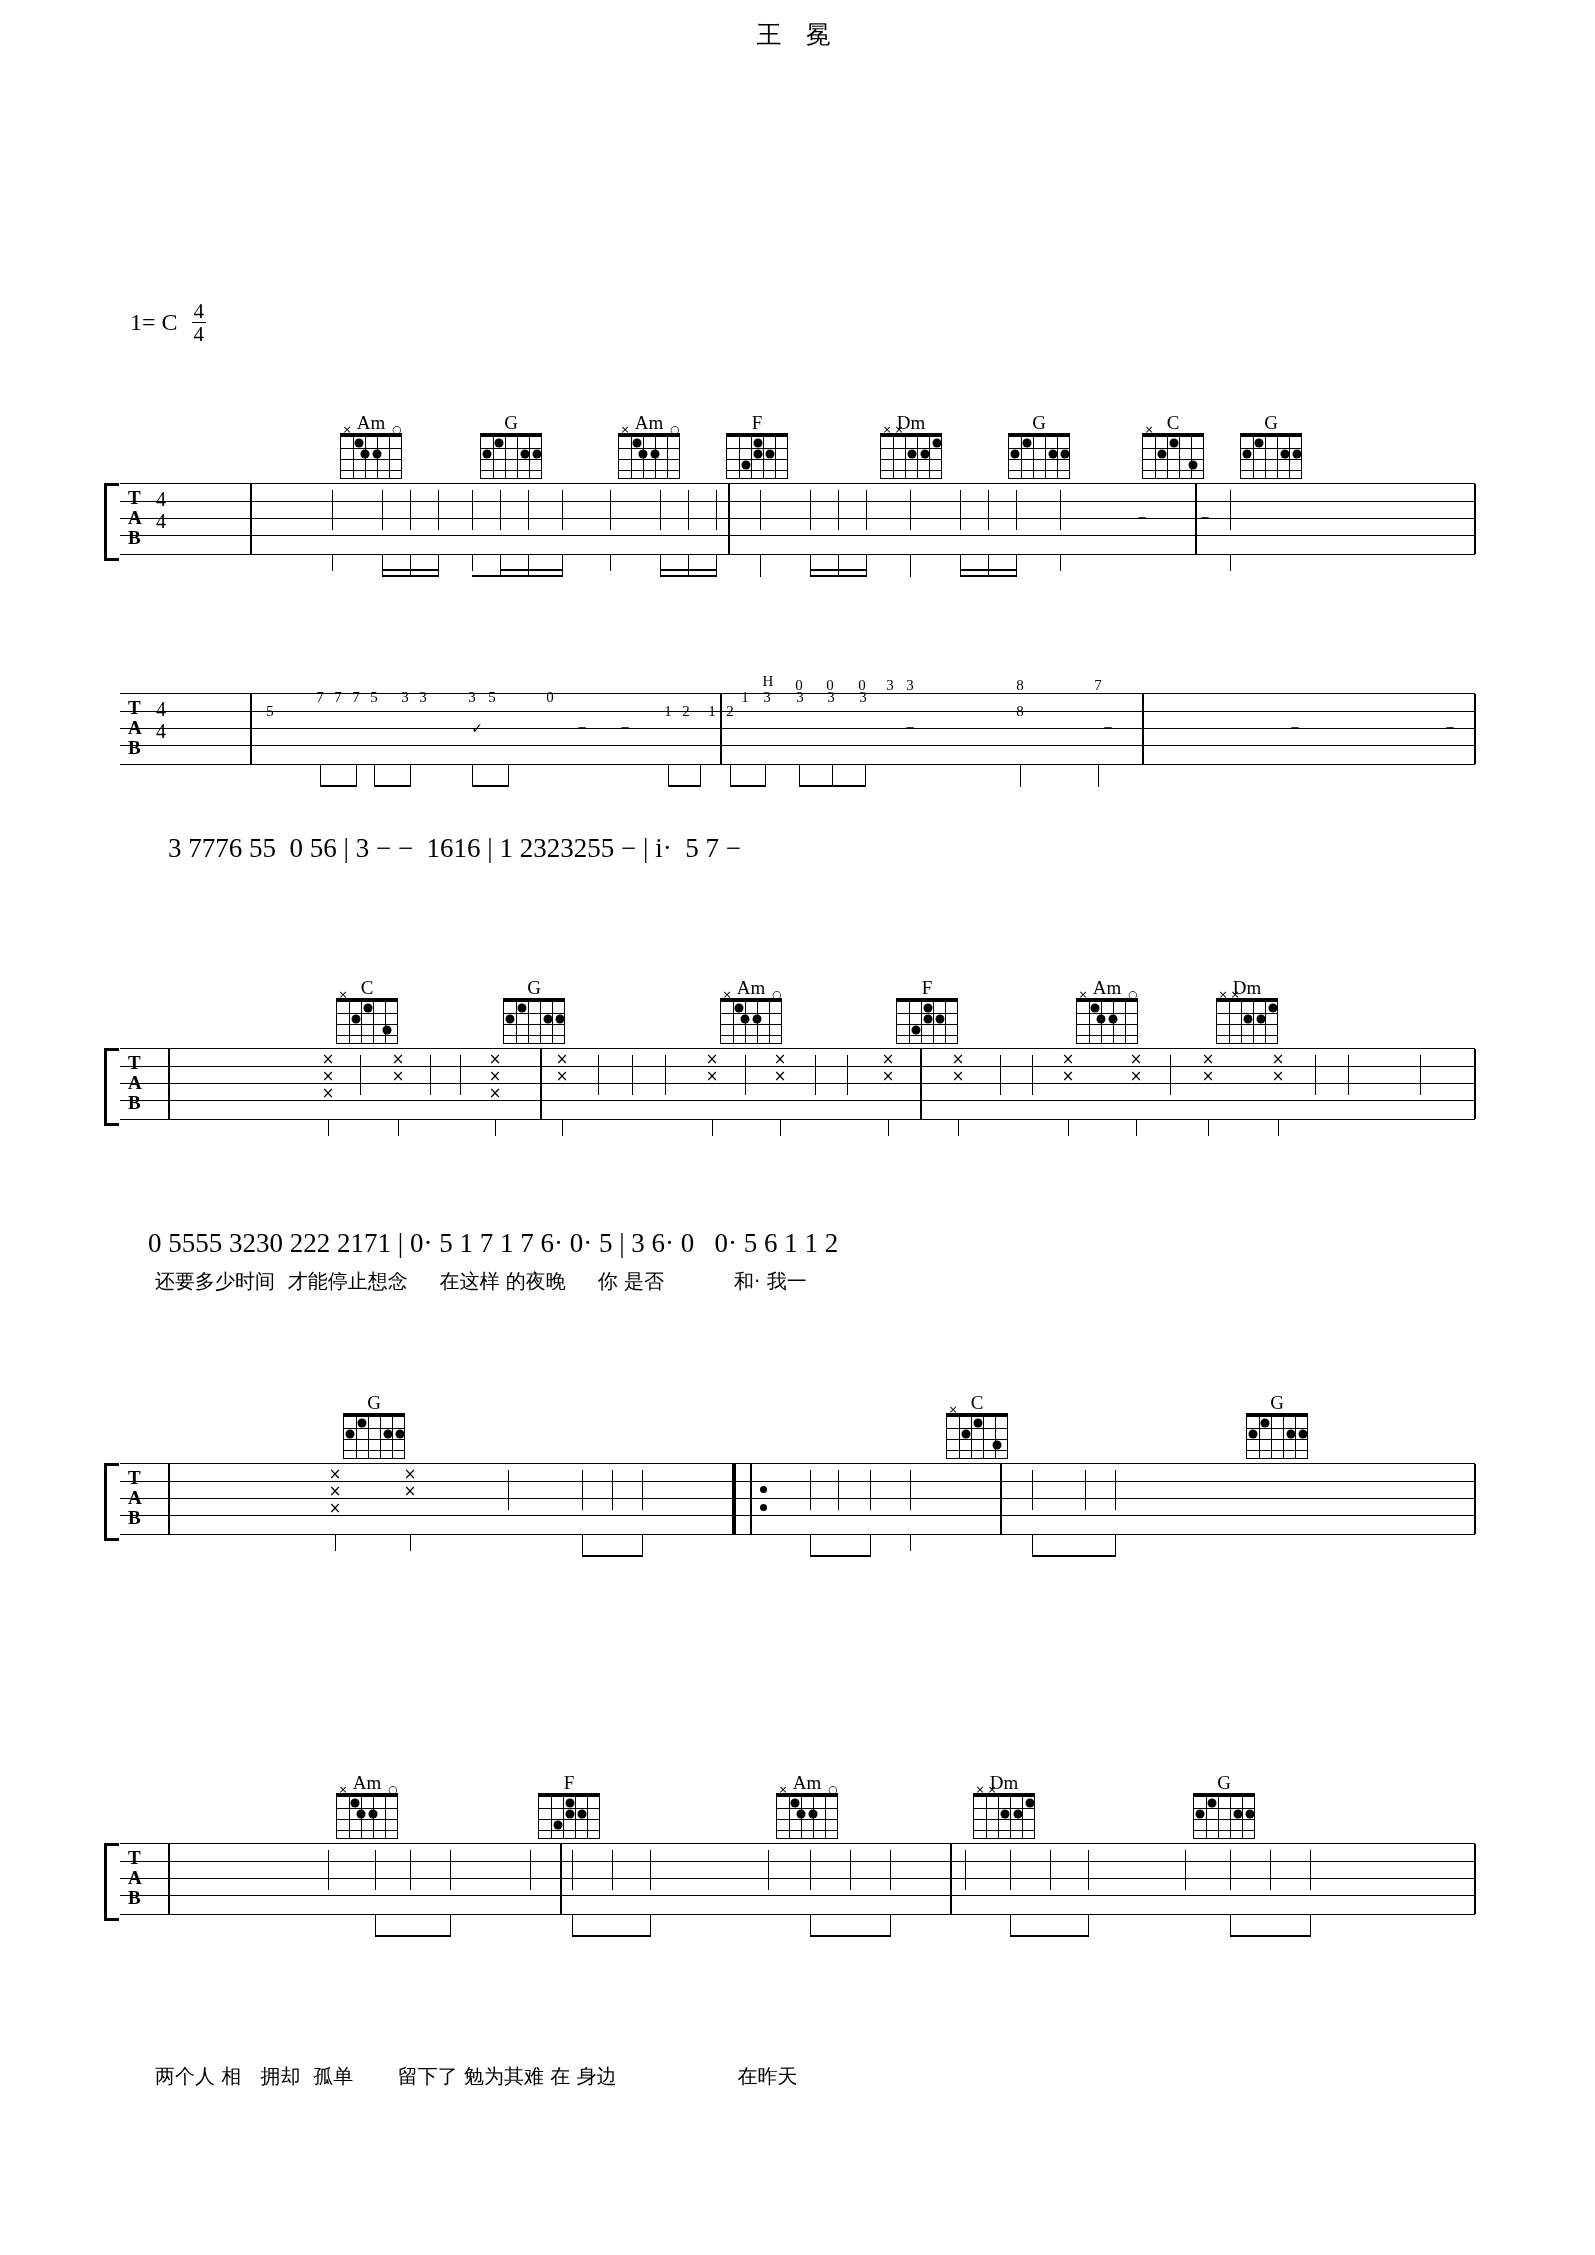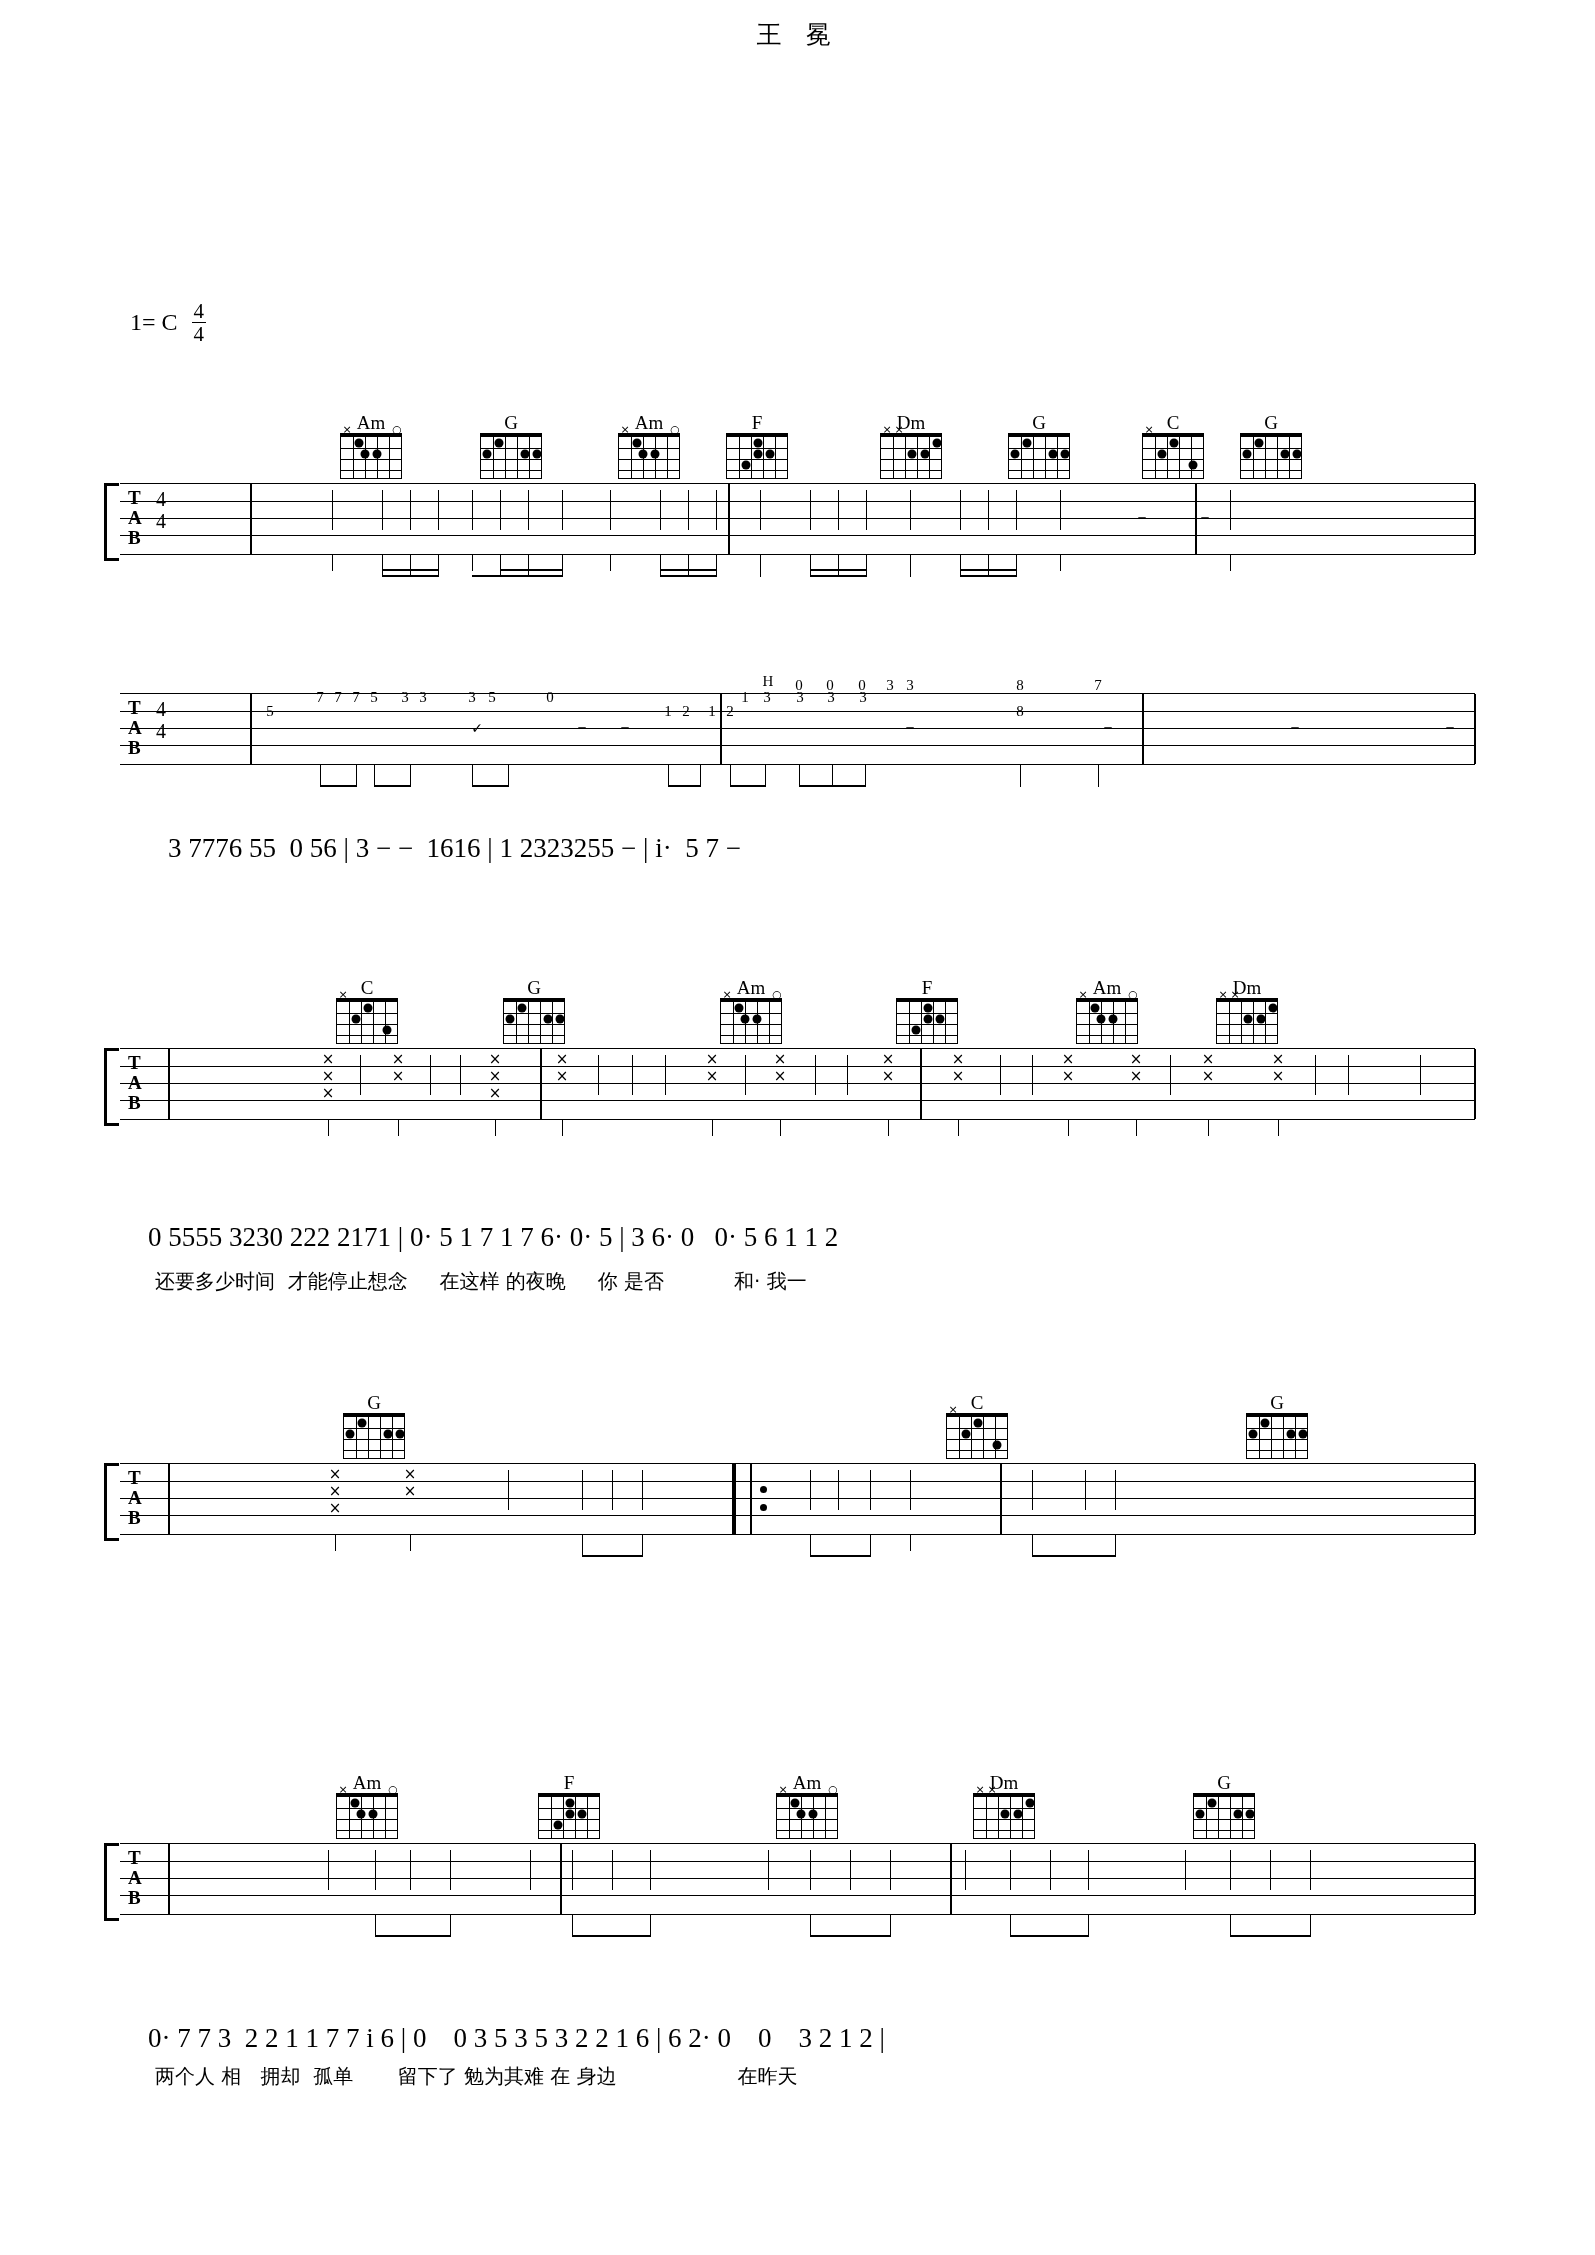--- a/index.html
+++ b/index.html
@@ -713,21 +713,21 @@
         <div class="stem" style="left:660px;height:16px;"></div>
         <div class="stem" style="left:768px;height:16px;"></div>
         <div class="stem" style="left:838px;height:16px;"></div>
         <div class="stem" style="left:948px;height:16px;"></div>
         <div class="stem" style="left:1016px;height:16px;"></div>
         <div class="stem" style="left:1088px;height:16px;"></div>
         <div class="stem" style="left:1158px;height:16px;"></div>
       </div>
     </div>
 
-    <div class="numline" style="left:28px; top:244px;">0 5555 3230 222 2171 | 0· 5 1 7 1 7 6· 0· 5 | 3 6· 0   0· 5 6 1 1 2</div>
+    <div class="numline" style="left:28px; top:250px;">0 5555 3230 222 2171 | 0· 5 1 7 1 7 6· 0· 5 | 3 6· 0   0· 5 6 1 1 2</div>
     <div class="lyric" style="left:35px; top:290px;">还要多少时间  才能停止想念     在这样 的夜晚     你 是否           和· 我一</div>
   </div>
 
   <div class="system" id="sys4" style="top:1375px;">
     <div class="chordrow">
       <div class="chord" style="left:215px;">
         <div class="cname">G</div>
         <div class="grid nut">
           <div class="v" style="left:12px;"></div>
             <div class="v" style="left:24px;"></div>
@@ -970,17 +970,16 @@
         <div class="beam" style="left:690px;top:20px;width:81px;"></div>
         <div class="stem" style="left:890px;height:22px;"></div>
           <div class="stem" style="left:968px;height:22px;"></div>
         <div class="beam" style="left:890px;top:20px;width:79px;"></div>
         <div class="stem" style="left:1110px;height:22px;"></div>
           <div class="stem" style="left:1190px;height:22px;"></div>
         <div class="beam" style="left:1110px;top:20px;width:81px;"></div>
       </div>
     </div>
 
-    <div class="numline" style="left:28px; top:250px;">0· 7 7 3  2 2 1 1 7 7 i 6 | 0    0 3 5 3 5 3 2 2 1 6 | 6 2· 0    0    3 2 1 2 |</div>
     <div class="lyric" style="left:35px; top:290px;">两个人 相   拥却  孤单       留下了 勉为其难 在 身边                   在昨天</div>
   </div>
 
 </div>
 
 </body></html>

